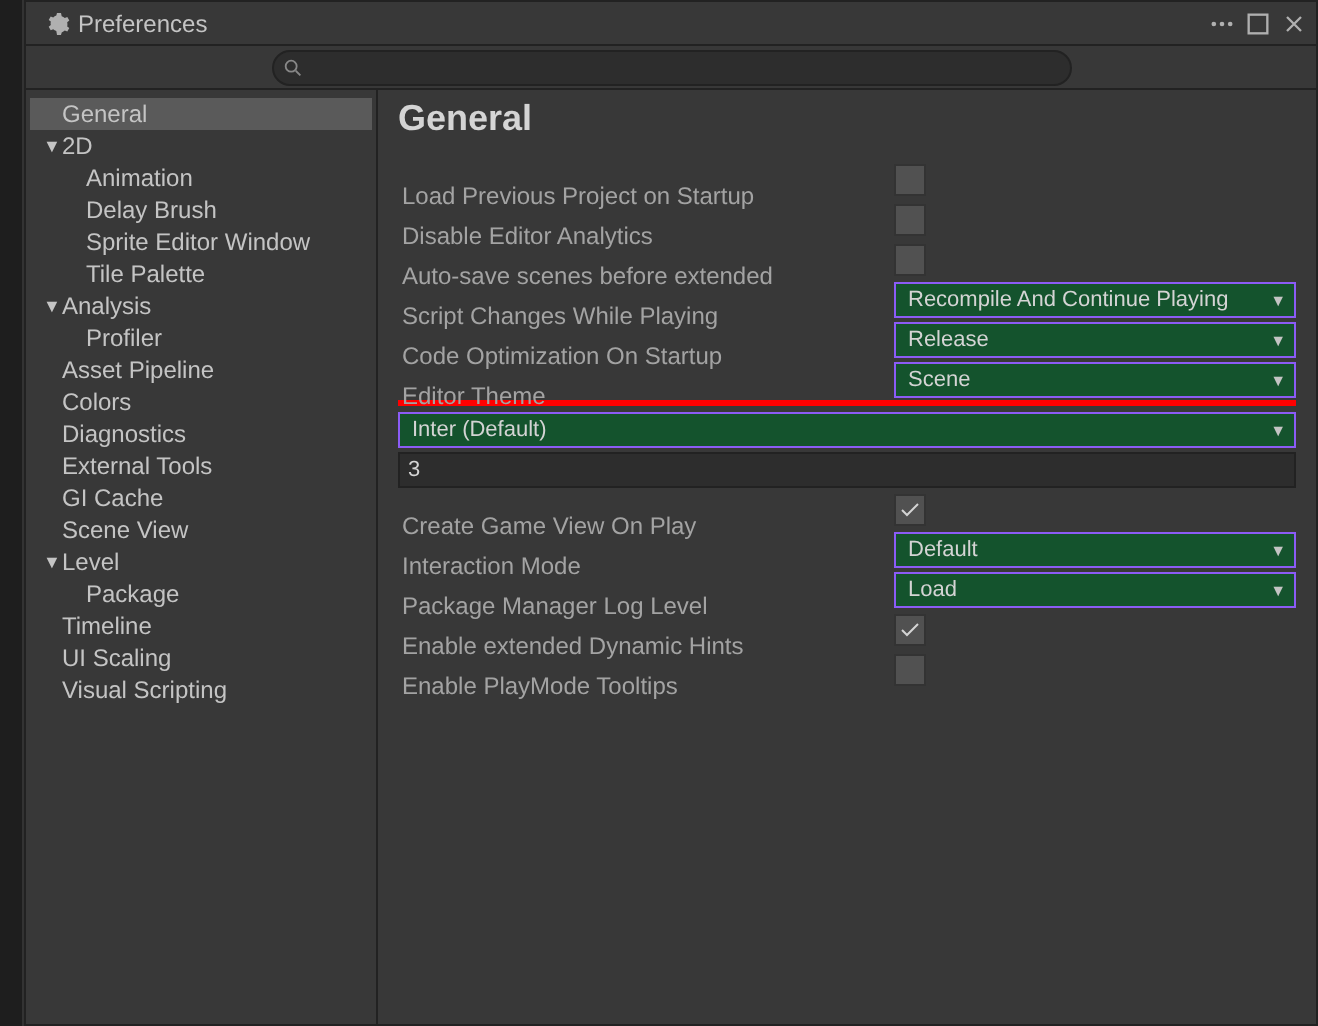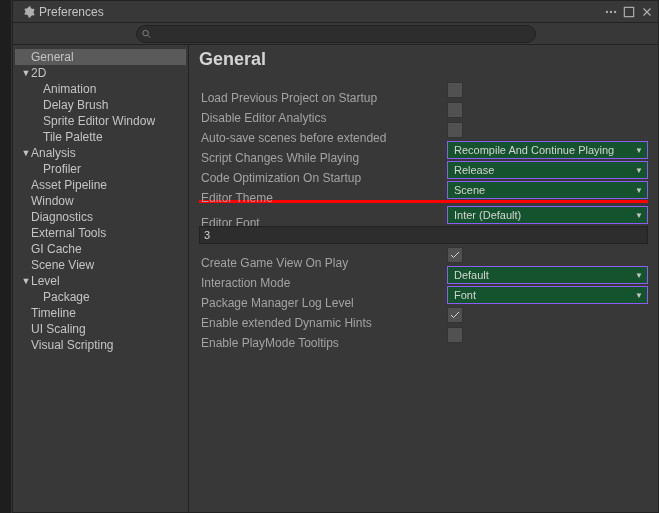--- a/index.html
+++ b/index.html
@@ -124,21 +124,21 @@
           <div class="side-item indent-1">
             <span class="arrow"></span>
             <span class="label">Profiler</span>
           </div>
           <div class="side-item indent-0">
             <span class="arrow"></span>
             <span class="label">Asset Pipeline</span>
           </div>
           <div class="side-item indent-0">
             <span class="arrow"></span>
-            <span class="label">Window</span>
+            <span class="label">Colors</span>
           </div>
           <div class="side-item indent-0">
             <span class="arrow"></span>
             <span class="label">Diagnostics</span>
           </div>
           <div class="side-item indent-0">
             <span class="arrow"></span>
             <span class="label">External Tools</span>
           </div>
           <div class="side-item indent-0">
@@ -213,21 +213,20 @@
               <div class="field-label">Editor Theme</div>
               <div class="field-ctrl">
                 <div class="dropdown">
                   <span>Scene</span>
                   <span class="dd-arrow">▼</span>
                 </div>
               </div>
             </div>
             <div class="divider-red"></div>
             <div class="row">
-              <div class="field-label">Editor Font</div>
               <div class="field-ctrl">
                 <div class="dropdown">
                   <span>Inter (Default)</span>
                   <span class="dd-arrow">▼</span>
                 </div>
               </div>
             </div>
             <div class="row">
               <div class="field-ctrl">
                 <input class="textfield" value="3" style="">
@@ -249,21 +248,21 @@
                 <div class="dropdown">
                   <span>Default</span>
                   <span class="dd-arrow">▼</span>
                 </div>
               </div>
             </div>
             <div class="row">
               <div class="field-label">Package Manager Log Level</div>
               <div class="field-ctrl">
                 <div class="dropdown">
-                  <span>Font</span>
+                  <span>Load</span>
                   <span class="dd-arrow">▼</span>
                 </div>
               </div>
             </div>
             <div class="row">
               <div class="field-label">Enable extended Dynamic Hints</div>
               <div class="field-ctrl">
                 <div class="checkbox checked">
                   <svg viewBox="0 0 24 24">
                     <polyline points="4 12 9 17 20 6"></polyline>

